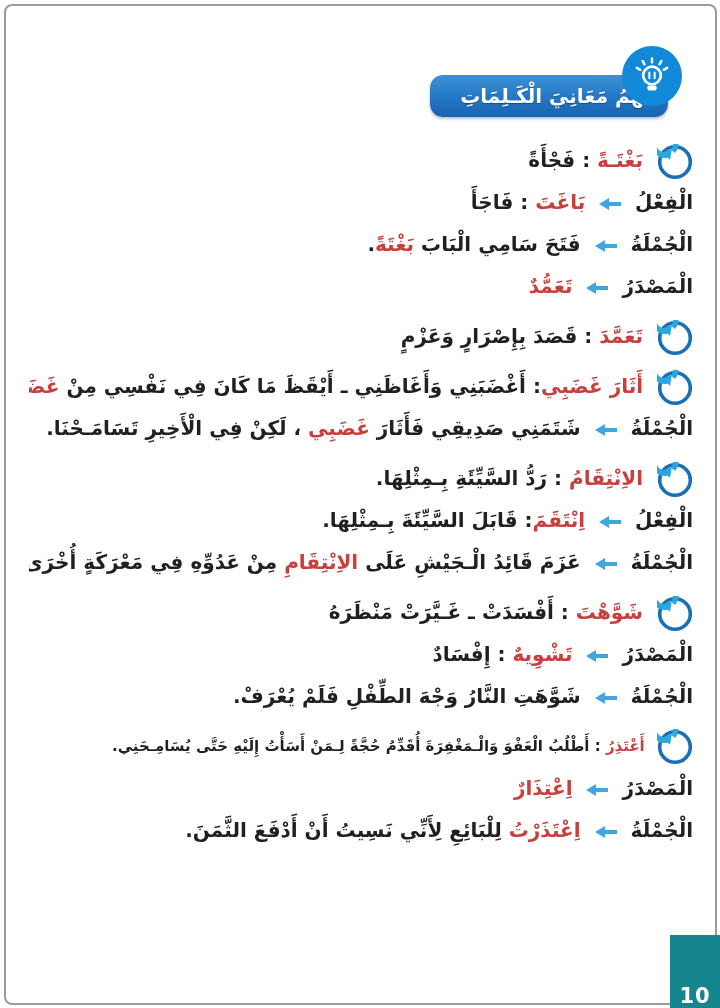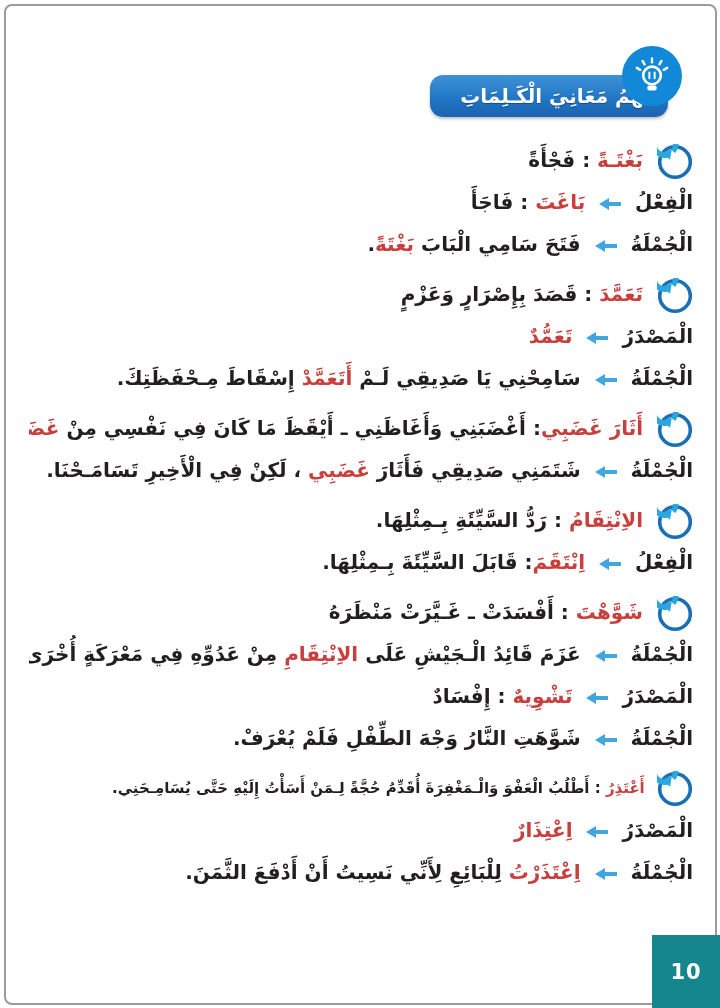--- a/index.html
+++ b/index.html
@@ -70,23 +70,23 @@
     vertical-align:middle;margin:0 7px;
   }
   .arrow svg{width:22px;height:14px;display:block;}
   .seg-red{color:#c8403e;}
   .seg-ink{color:#231f20;}
 
   
   .page-num-box{
     position:absolute;
     right:0;bottom:0;
-    width:68px;height:73px;
+    width:50px;height:73px;
     background:#15858e;
-    display:flex;align-items:center;justify-content:center;
+    display:flex;align-items:flex-end;justify-content:center;
   }
   .page-num{
     color:#ffffff;font-size:21px;font-weight:bold;
     letter-spacing:1px;
   }
 </style>
 </head>
 <body>
 
 <div id="page">
@@ -134,43 +134,36 @@
     </svg>
   </span>
 <span class="seg-red">بَاغَتَ</span><span class="seg-ink"> : فَاجَأَ</span></div>
       <div class="line sub"><span class="lbl">الْجُمْلَةُ</span>
   <span class="arrow">
     <svg viewBox="0 0 22 14" aria-hidden="true">
       <path d="M22 5 H10 V1 L0 7 L10 13 V9 H22 Z" fill="#41a5e0"></path>
     </svg>
   </span>
 <span class="seg-ink">فَتَحَ سَامِي الْبَابَ </span><span class="seg-red">بَغْتَةً</span><span class="seg-ink">.</span></div>
+      <div class="line sub"><span class="lbl">الْمَصْدَرُ</span>
+  <span class="arrow">
+    <svg viewBox="0 0 22 14" aria-hidden="true">
+      <path d="M22 5 H10 V1 L0 7 L10 13 V9 H22 Z" fill="#41a5e0"></path>
+    </svg>
+  </span>
+<span class="seg-red">تَعَمُّدٌ</span></div>
       <div class="line head">
   <span class="bullet">
     <svg viewBox="0 0 40 40" aria-hidden="true">
       <circle cx="20" cy="20" r="17" fill="#ffffff" stroke="#1a6fb5" stroke-width="4"></circle>
       <path d="M10.8 12.3 A 12 12 0 1 1 17.9 8.2" fill="none" stroke="#2ba7e0" stroke-width="6"></path>
       <path d="M5 10 L16.5 5.5 L14.5 17.5 Z" fill="#2ba7e0"></path>
     </svg>
   </span>
 <span class="seg-red">تَعَمَّدَ</span><span class="seg-ink"> : قَصَدَ بِإِصْرَارٍ وَعَزْمٍ</span></div>
-      <div class="line sub"><span class="lbl">الْمَصْدَرُ</span>
-  <span class="arrow">
-    <svg viewBox="0 0 22 14" aria-hidden="true">
-      <path d="M22 5 H10 V1 L0 7 L10 13 V9 H22 Z" fill="#41a5e0"></path>
-    </svg>
-  </span>
-<span class="seg-red">تَعَمُّدٌ</span></div>
-      <div class="line sub"><span class="lbl">الْجُمْلَةُ</span>
-  <span class="arrow">
-    <svg viewBox="0 0 22 14" aria-hidden="true">
-      <path d="M22 5 H10 V1 L0 7 L10 13 V9 H22 Z" fill="#41a5e0"></path>
-    </svg>
-  </span>
-<span class="seg-ink">سَامِحْنِي يَا صَدِيقِي لَـمْ </span><span class="seg-red">أَتَعَمَّدْ</span><span class="seg-ink"> إِسْقَاطَ مِـحْفَظَتِكَ.</span></div>
       <div class="line head" style="font-size: 20px;">
   <span class="bullet">
     <svg viewBox="0 0 40 40" aria-hidden="true">
       <circle cx="20" cy="20" r="17" fill="#ffffff" stroke="#1a6fb5" stroke-width="4"></circle>
       <path d="M10.8 12.3 A 12 12 0 1 1 17.9 8.2" fill="none" stroke="#2ba7e0" stroke-width="6"></path>
       <path d="M5 10 L16.5 5.5 L14.5 17.5 Z" fill="#2ba7e0"></path>
     </svg>
   </span>
 <span class="seg-red">أَثَارَ غَضَبِي</span><span class="seg-ink">: أَغْضَبَنِي وَأَغَاظَنِي ـ أَيْقَظَ مَا كَانَ فِي نَفْسِي مِنْ </span><span class="seg-red">غَضَبٍ</span><span class="seg-ink">.</span></div>
       <div class="line sub"><span class="lbl">الْجُمْلَةُ</span>
@@ -189,36 +182,36 @@
     </svg>
   </span>
 <span class="seg-red">الاِنْتِقَامُ</span><span class="seg-ink"> : رَدُّ السَّيِّئَةِ بِـمِثْلِهَا.</span></div>
       <div class="line sub"><span class="lbl">الْفِعْلُ</span>
   <span class="arrow">
     <svg viewBox="0 0 22 14" aria-hidden="true">
       <path d="M22 5 H10 V1 L0 7 L10 13 V9 H22 Z" fill="#41a5e0"></path>
     </svg>
   </span>
 <span class="seg-red">اِنْتَقَمَ</span><span class="seg-ink">: قَابَلَ السَّيِّئَةَ بِـمِثْلِهَا.</span></div>
+      <div class="line sub"><span class="lbl">الْجُمْلَةُ</span>
+  <span class="arrow">
+    <svg viewBox="0 0 22 14" aria-hidden="true">
+      <path d="M22 5 H10 V1 L0 7 L10 13 V9 H22 Z" fill="#41a5e0"></path>
+    </svg>
+  </span>
+<span class="seg-ink">عَزَمَ قَائِدُ الْـجَيْشِ عَلَى </span><span class="seg-red">الاِنْتِقَامِ</span><span class="seg-ink"> مِنْ عَدُوِّهِ فِي مَعْرَكَةٍ أُخْرَى.</span></div>
       <div class="line head">
   <span class="bullet">
     <svg viewBox="0 0 40 40" aria-hidden="true">
       <circle cx="20" cy="20" r="17" fill="#ffffff" stroke="#1a6fb5" stroke-width="4"></circle>
       <path d="M10.8 12.3 A 12 12 0 1 1 17.9 8.2" fill="none" stroke="#2ba7e0" stroke-width="6"></path>
       <path d="M5 10 L16.5 5.5 L14.5 17.5 Z" fill="#2ba7e0"></path>
     </svg>
   </span>
 <span class="seg-red">شَوَّهْتَ</span><span class="seg-ink"> : أَفْسَدَتْ ـ غَـيَّرَتْ مَنْظَرَهُ</span></div>
-      <div class="line sub"><span class="lbl">الْجُمْلَةُ</span>
-  <span class="arrow">
-    <svg viewBox="0 0 22 14" aria-hidden="true">
-      <path d="M22 5 H10 V1 L0 7 L10 13 V9 H22 Z" fill="#41a5e0"></path>
-    </svg>
-  </span>
-<span class="seg-ink">عَزَمَ قَائِدُ الْـجَيْشِ عَلَى </span><span class="seg-red">الاِنْتِقَامِ</span><span class="seg-ink"> مِنْ عَدُوِّهِ فِي مَعْرَكَةٍ أُخْرَى.</span></div>
       <div class="line sub"><span class="lbl">الْمَصْدَرُ</span>
   <span class="arrow">
     <svg viewBox="0 0 22 14" aria-hidden="true">
       <path d="M22 5 H10 V1 L0 7 L10 13 V9 H22 Z" fill="#41a5e0"></path>
     </svg>
   </span>
 <span class="seg-red">تَشْوِيهٌ</span><span class="seg-ink"> : إِفْسَادٌ</span></div>
       <div class="line sub"><span class="lbl">الْجُمْلَةُ</span>
   <span class="arrow">
     <svg viewBox="0 0 22 14" aria-hidden="true">

